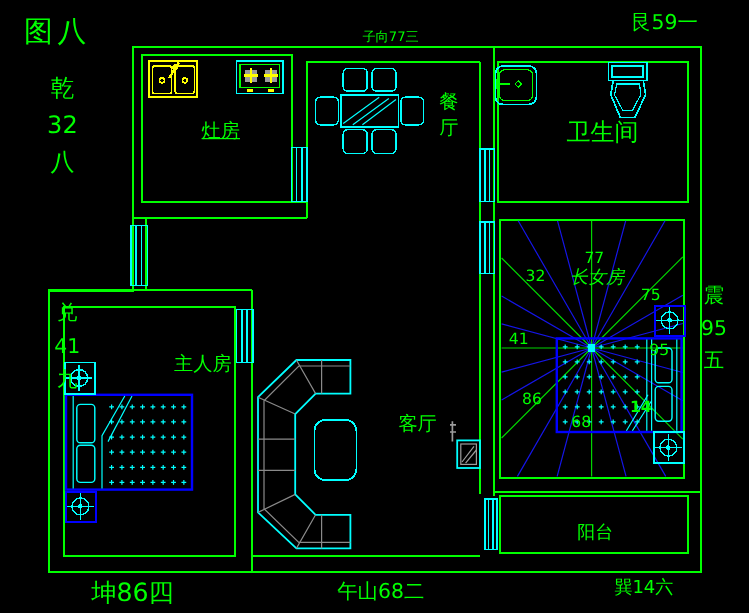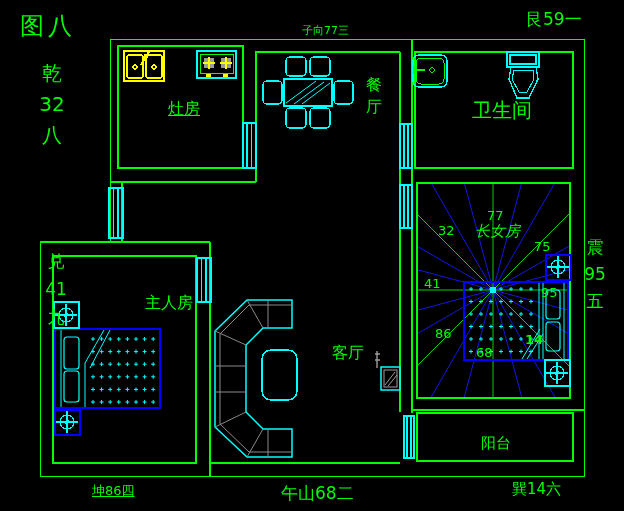--- a/index.html
+++ b/index.html
@@ -189,21 +189,21 @@
   <span>41</span>
   <span>九</span>
 </div>
 
 <div class="lbl stack" style="left:580px;top:234px;width:30px;font-size:17px;line-height:27px;">
   <span>震</span>
   <span>95</span>
   <span>五</span>
 </div>
 
-<div class="lbl" style="left:92px;top:484px;font-size:13px;text-decoration:underline;">坤86四</div>
+<div class="lbl" style="left:76px;top:484px;font-size:21px;">坤86四</div>
 
 <div class="lbl" style="left:281px;top:485px;font-size:17px;text-align:center;">午山68二</div>
 
 <div class="lbl" style="left:512px;top:482px;font-size:15px;">巽14六</div>
 
 <div class="lbl" style="left:168px;top:101px;font-size:16px;text-decoration:underline;">灶房</div>
 
 <div class="lbl stack" style="left:365px;top:74px;width:18px;font-size:16px;line-height:22px;">
   <span>餐</span>
   <span>厅</span>

